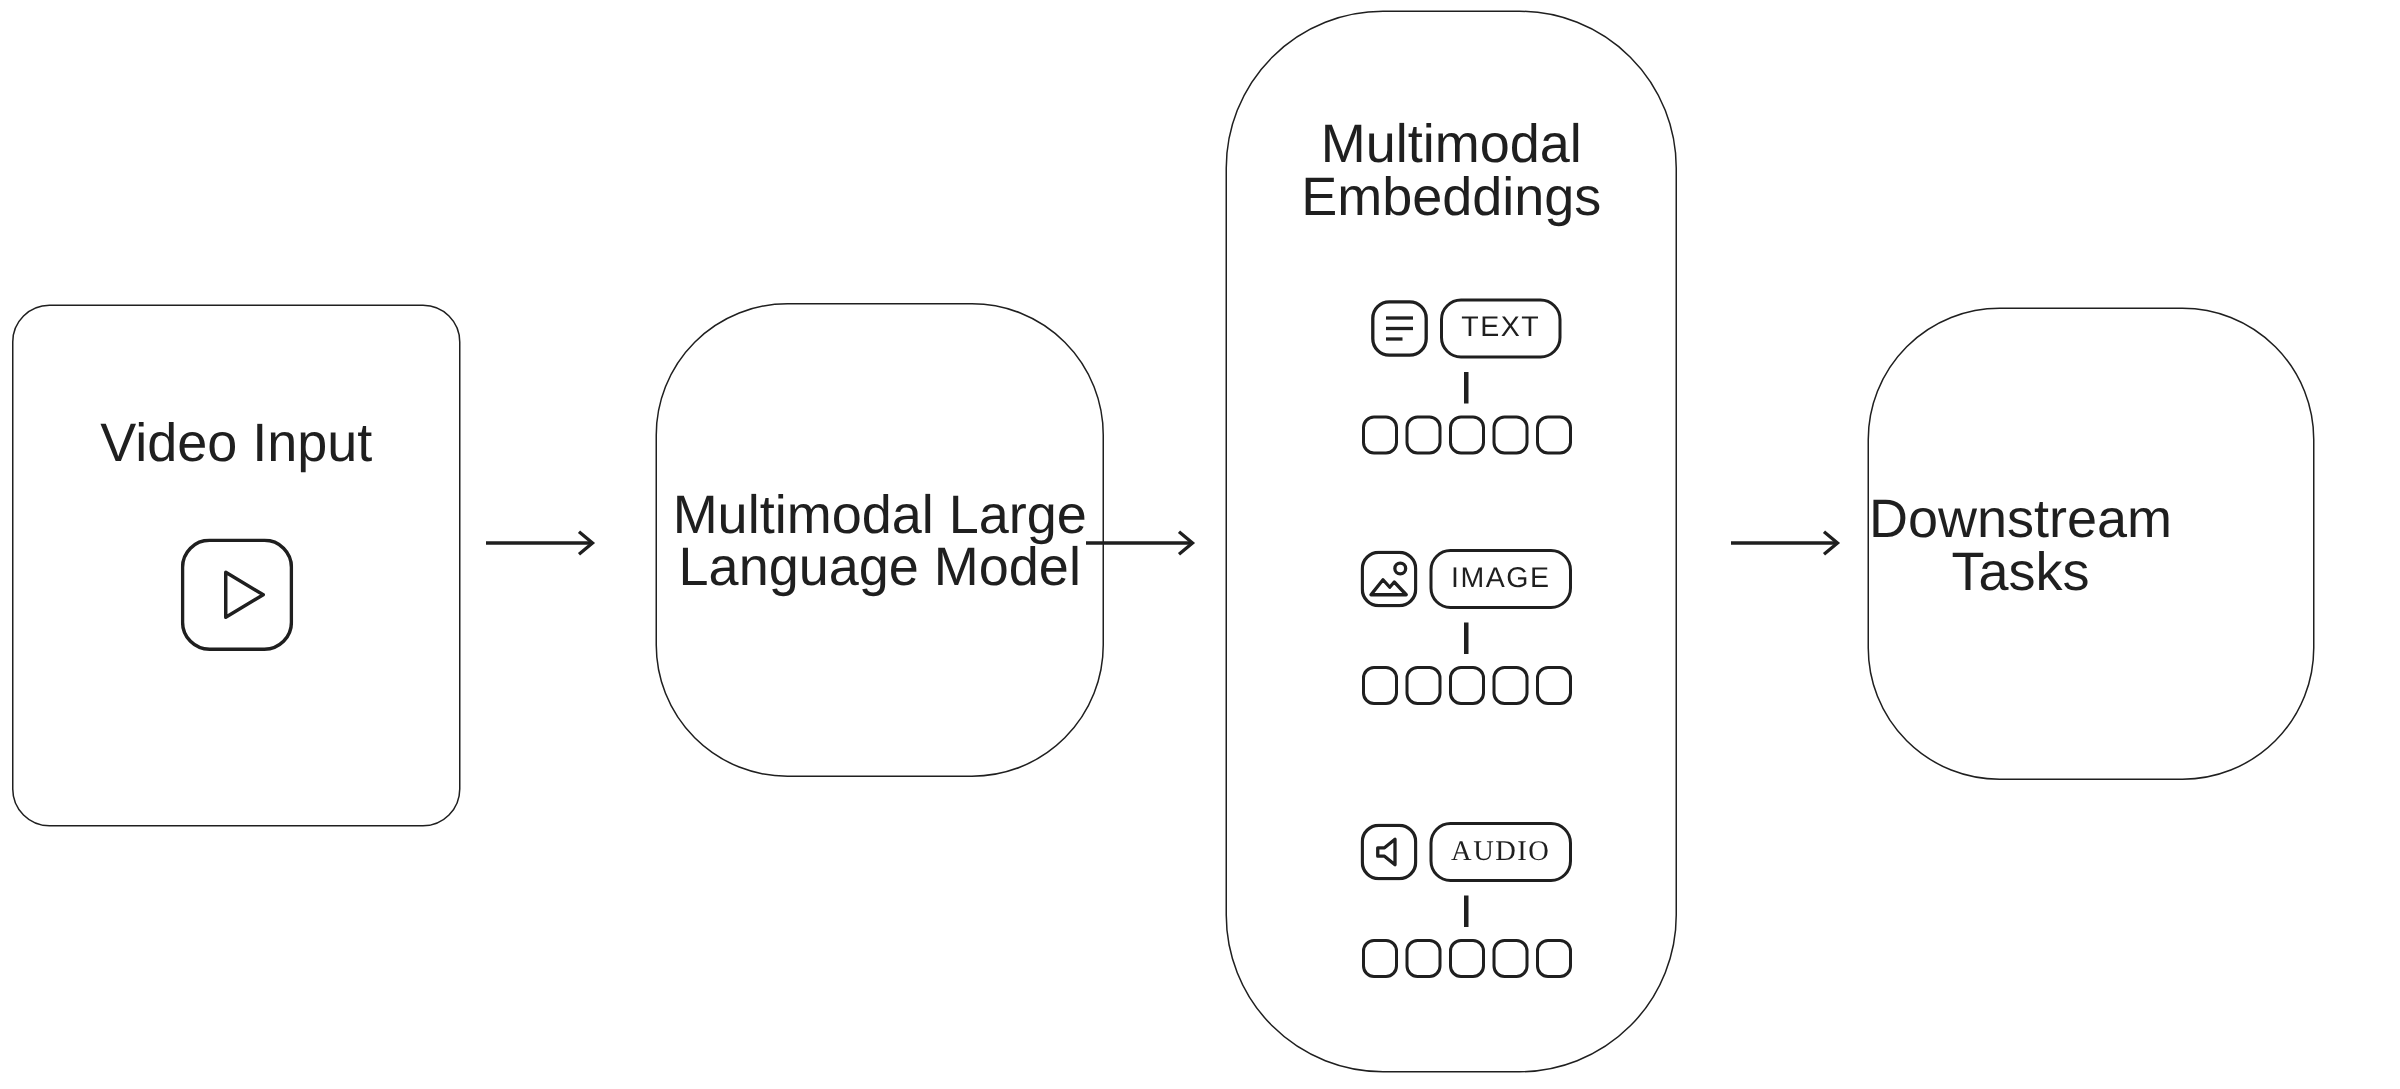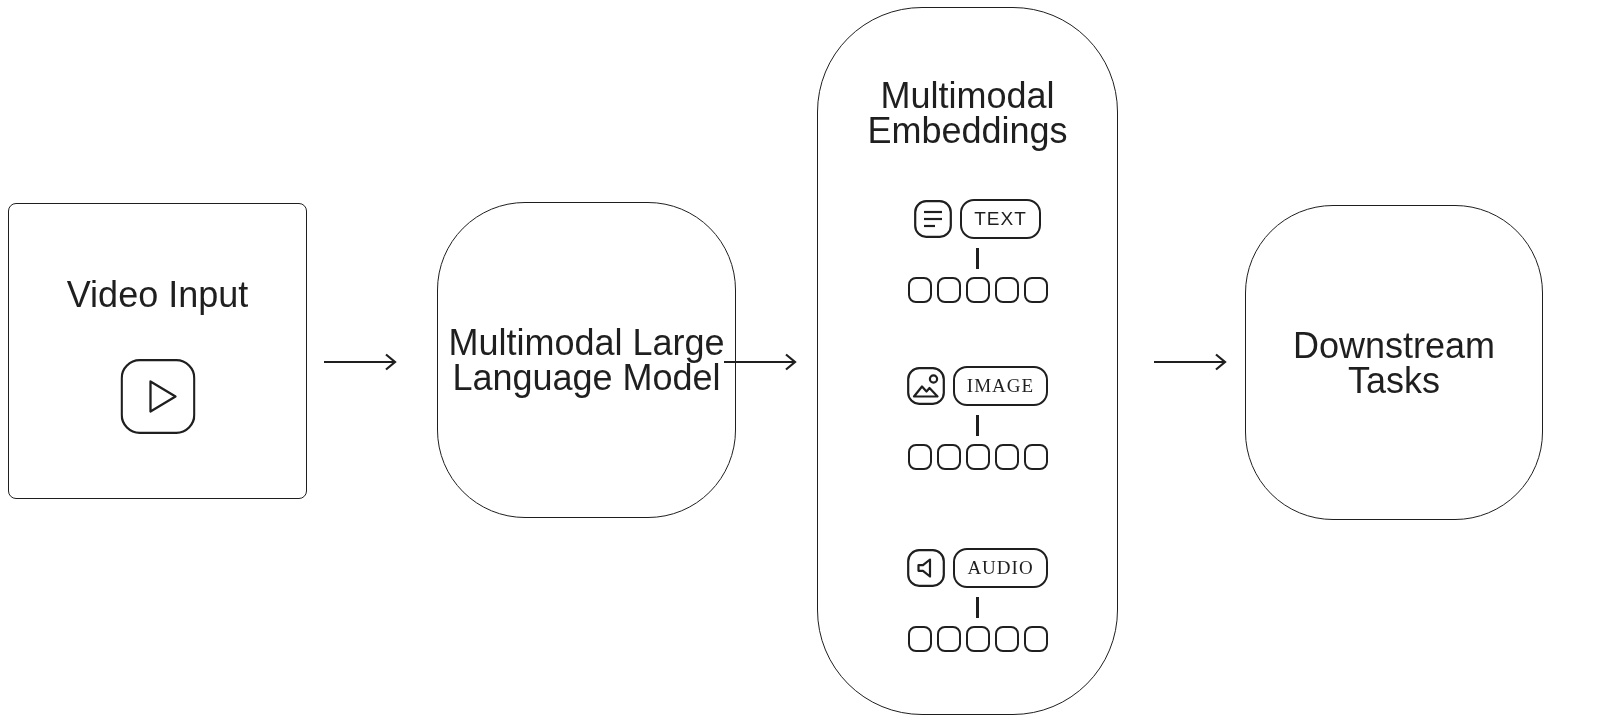--- a/index.html
+++ b/index.html
@@ -23,50 +23,50 @@
     background: transparent;
   }
   .node-label {
     font-size: 36px;
     line-height: 35px;
     text-align: center;
     white-space: pre-line;
     color: var(--ink, #1f1f1f);
   }
   
-  #node-video { left: 8px; top: 203px; width: 299px; height: 296px; border-radius: 8px; }
+  #node-video { left: 8px; top: 203px; width: 299px; height: 348px; border-radius: 25px; }
   #node-video .node-label { position: absolute; top: 73px; left: 0; width: 100%; }
   #node-video .play-wrap { position: absolute; top: 155px; left: 50%; transform: translateX(-50%); width: 75px; height: 75px; }
   
   #node-mllm { left: 413px; top: 202px; width: 299px; height: 316px; border-radius: 88px;
     display: flex; align-items: center; justify-content: center; margin-left: 24px; }
   
   #node-embed { left: 817px; top: 7px; width: 301px; height: 708px; border-radius: 105px; }
   #node-embed .embed-title { position: absolute; top: 70px; left: 0; width: 100%; }
   .modality { position: absolute; left: 0; width: 100%;
     display: flex; flex-direction: column; align-items: center;
     transform: translateX(10px); }
   .modality.m0 { top: 191px; }
-  .modality.m1 { top: 358px; font-family: Liberation Serif, serif; }
+  .modality.m1 { top: 358px; }
   .modality.m2 { top: 540px; font-family: Liberation Serif, serif; }
   .mod-row { display: flex; align-items: center; gap: 8px; height: 40px; }
   .mod-icon { width: 38px; height: 38px; display: block; }
   .pill {
     height: 40px; box-sizing: border-box;
     border: 2.2px solid var(--ink, #1f1f1f); border-radius: 14px;
     display: flex; align-items: center; padding: 0 12px;
     font-size: 19px; letter-spacing: 1px; font-weight: 400;
   }
   .connector { width: 3px; height: 21px; background: var(--ink, #1f1f1f); margin: 9px 0 8px; }
   .squares { display: flex; gap: 5px; }
   .tok { width: 24px; height: 26px; box-sizing: border-box;
     border: 2px solid var(--ink, #1f1f1f); border-radius: 8px; background: transparent; }
   
   #node-down { left: 1245px; top: 205px; width: 298px; height: 315px; border-radius: 88px;
-    display: flex; align-items: center; justify-content: center; }
+    display: flex; align-items: center; }
   
   .arrow { position: absolute; top: 350px; width: 80px; height: 24px; }
   #arrow-1 { left: 322px; }
   #arrow-2 { left: 722px; }
   #arrow-3 { left: 1152px; }
   svg { display: block; }
 </style>
 </head>
 <body>
 

